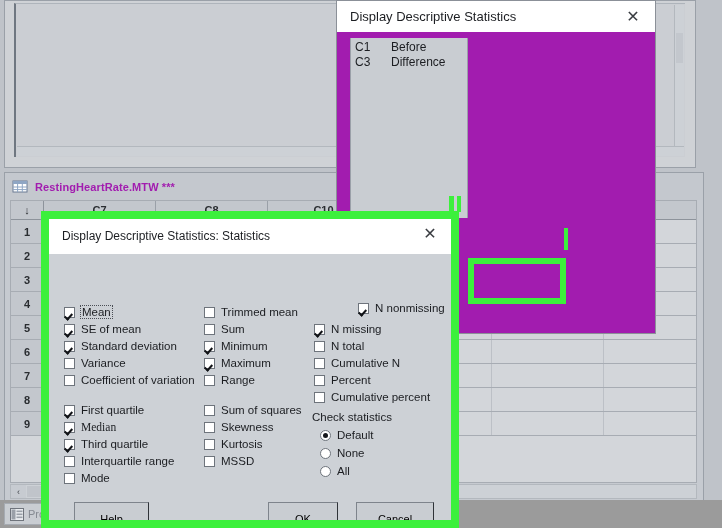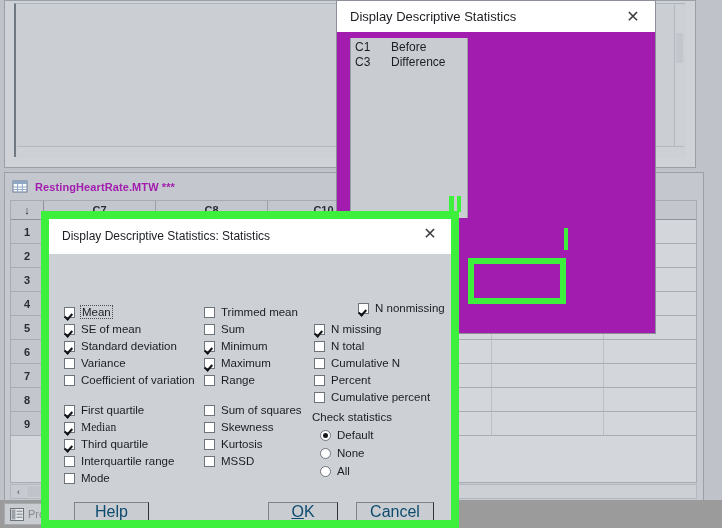--- a/index.html
+++ b/index.html
@@ -193,22 +193,22 @@
   }
   .varlist-row .vcol { width: 36px; flex: 0 0 36px; }
 
   .wbtn {
     position: absolute;
     background: #c9cdd2;
     border: 1px solid #7e848c;
     border-right-color: #2f3338;
     border-bottom-color: #2f3338;
     box-sizing: border-box;
-    display: flex; align-items: flex-start; justify-content: center;
-    font-size: 16px; color: #0c4a6e;
+    display: flex; align-items: flex-end; justify-content: center;
+    font-size: 11px; color: #000000;
     white-space: nowrap;
   }
   .wbtn u { text-decoration: underline; }
 
   
   #dlg-stats { left: 48px; top: 218px; width: 404px; height: 302px; background:#ffffff; border:none;}
   #dlg-stats .dlg-titlebar { height: 36px; background: #ffffff; }
   #dlg-stats .dlg-title { font-size: 12px; padding-left: 14px; }
   #dlg-stats .dlg-body {
     position: absolute; left: 0; top: 36px; right: 0; bottom: 0;

